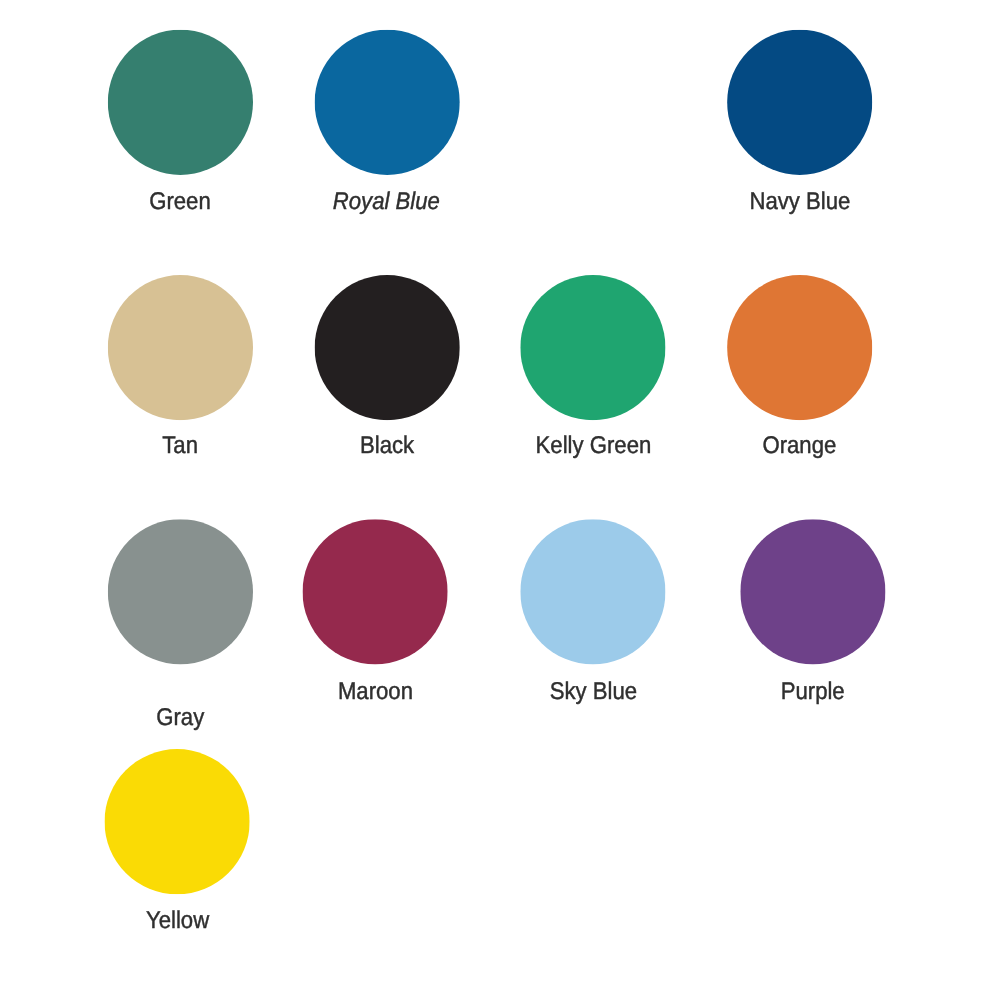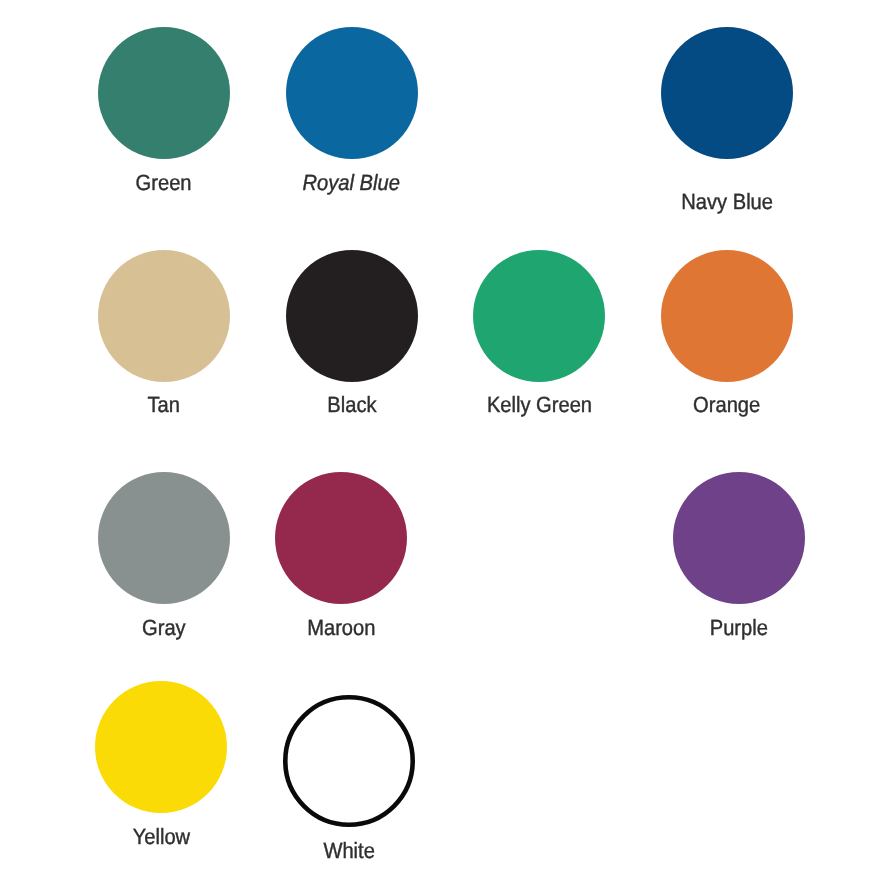--- a/index.html
+++ b/index.html
@@ -54,21 +54,21 @@
       <circle cx="66" cy="66" r="66" fill="#357f6f"></circle>
     </svg>
     <div class="swatch-label">Green</div>
   </div>
   <div class="swatch" style="left:285.5px;top:27.3px;font-style:italic;">
     <svg class="swatch-dot" width="132" height="132" viewBox="0 0 132 132">
       <circle cx="66" cy="66" r="66" fill="#0a679f"></circle>
     </svg>
     <div class="swatch-label">Royal Blue</div>
   </div>
-  <div class="swatch" style="left:660.7px;top:27.3px;gap:19px;">
+  <div class="swatch" style="left:660.7px;top:27.3px;">
     <svg class="swatch-dot" width="132" height="132" viewBox="0 0 132 132">
       <circle cx="66" cy="66" r="66" fill="#044a83"></circle>
     </svg>
     <div class="swatch-label">Navy Blue</div>
   </div>
   <div class="swatch" style="left:97.9px;top:249.9px;text-align:center;">
     <svg class="swatch-dot" width="132" height="132" viewBox="0 0 132 132">
       <circle cx="66" cy="66" r="66" fill="#d7c194"></circle>
     </svg>
     <div class="swatch-label">Tan</div>
@@ -84,43 +84,43 @@
       <circle cx="66" cy="66" r="66" fill="#df7634"></circle>
     </svg>
     <div class="swatch-label">Orange</div>
   </div>
   <div class="swatch" style="left:473.1px;top:249.9px;">
     <svg class="swatch-dot" width="132" height="132" viewBox="0 0 132 132">
       <circle cx="66" cy="66" r="66" fill="#1fa570"></circle>
     </svg>
     <div class="swatch-label">Kelly Green</div>
   </div>
-  <div class="swatch" style="left:97.9px;top:472.4px;">
+  <div class="swatch" style="left:97.9px;top:472.4px;gap:24px;">
     <svg class="swatch-dot" width="132" height="132" viewBox="0 0 132 132">
       <circle cx="66" cy="66" r="66" fill="#88918f"></circle>
     </svg>
     <div class="swatch-label">Gray</div>
   </div>
   <div class="swatch" style="left:275px;top:472.4px;">
     <svg class="swatch-dot" width="132" height="132" viewBox="0 0 132 132">
       <circle cx="66" cy="66" r="66" fill="#95294d"></circle>
     </svg>
     <div class="swatch-label">Maroon</div>
+  </div>
+  <div class="swatch" style="left:473.1px;top:472.4px;">
+    <svg class="swatch-dot" width="132" height="132" viewBox="0 0 132 132">
+      <circle cx="66" cy="66" r="66" fill="#9ccbea"></circle>
+    </svg>
+    <div class="swatch-label">Sky Blue</div>
   </div>
   <div class="swatch" style="left:673px;top:472.4px;">
     <svg class="swatch-dot" width="132" height="132" viewBox="0 0 132 132">
       <circle cx="66" cy="66" r="66" fill="#6e4189"></circle>
     </svg>
     <div class="swatch-label">Purple</div>
   </div>
   <div class="swatch" style="left:95.3px;top:681px;">
     <svg class="swatch-dot" width="132" height="132" viewBox="0 0 132 132">
       <circle cx="66" cy="66" r="66" fill="#fadb05"></circle>
     </svg>
     <div class="swatch-label">Yellow</div>
   </div>
-  <div class="swatch" style="left:282.9px;top:695.0px;">
-    <svg class="swatch-dot" width="132" height="132" viewBox="0 0 132 132">
-      <circle cx="66" cy="66" r="63.7" fill="#ffffff" stroke="#0a0a0a" stroke-width="4.6"></circle>
-    </svg>
-    <div class="swatch-label">White</div>
-  </div>
 </div>
 
 </body></html>

